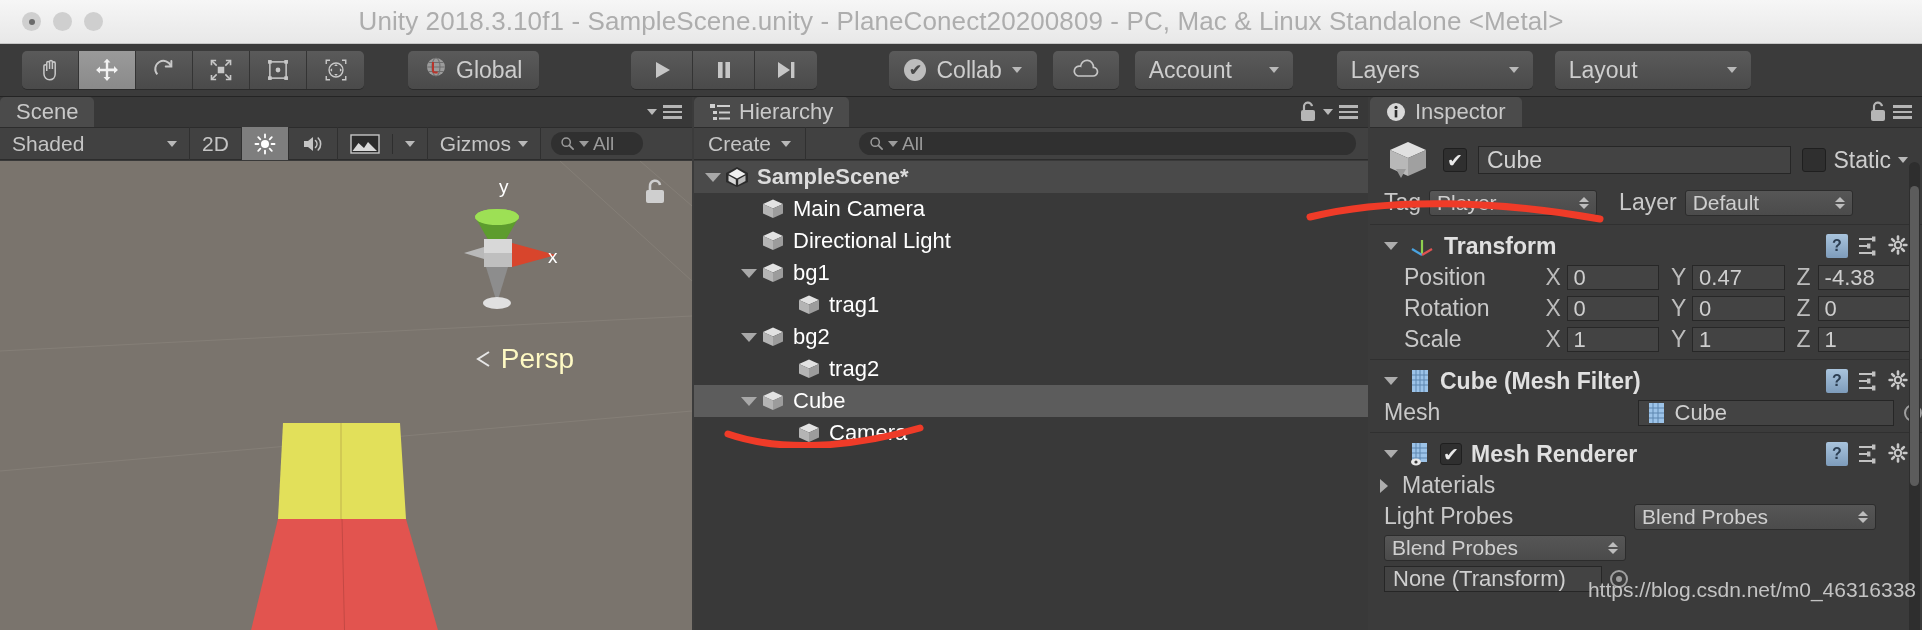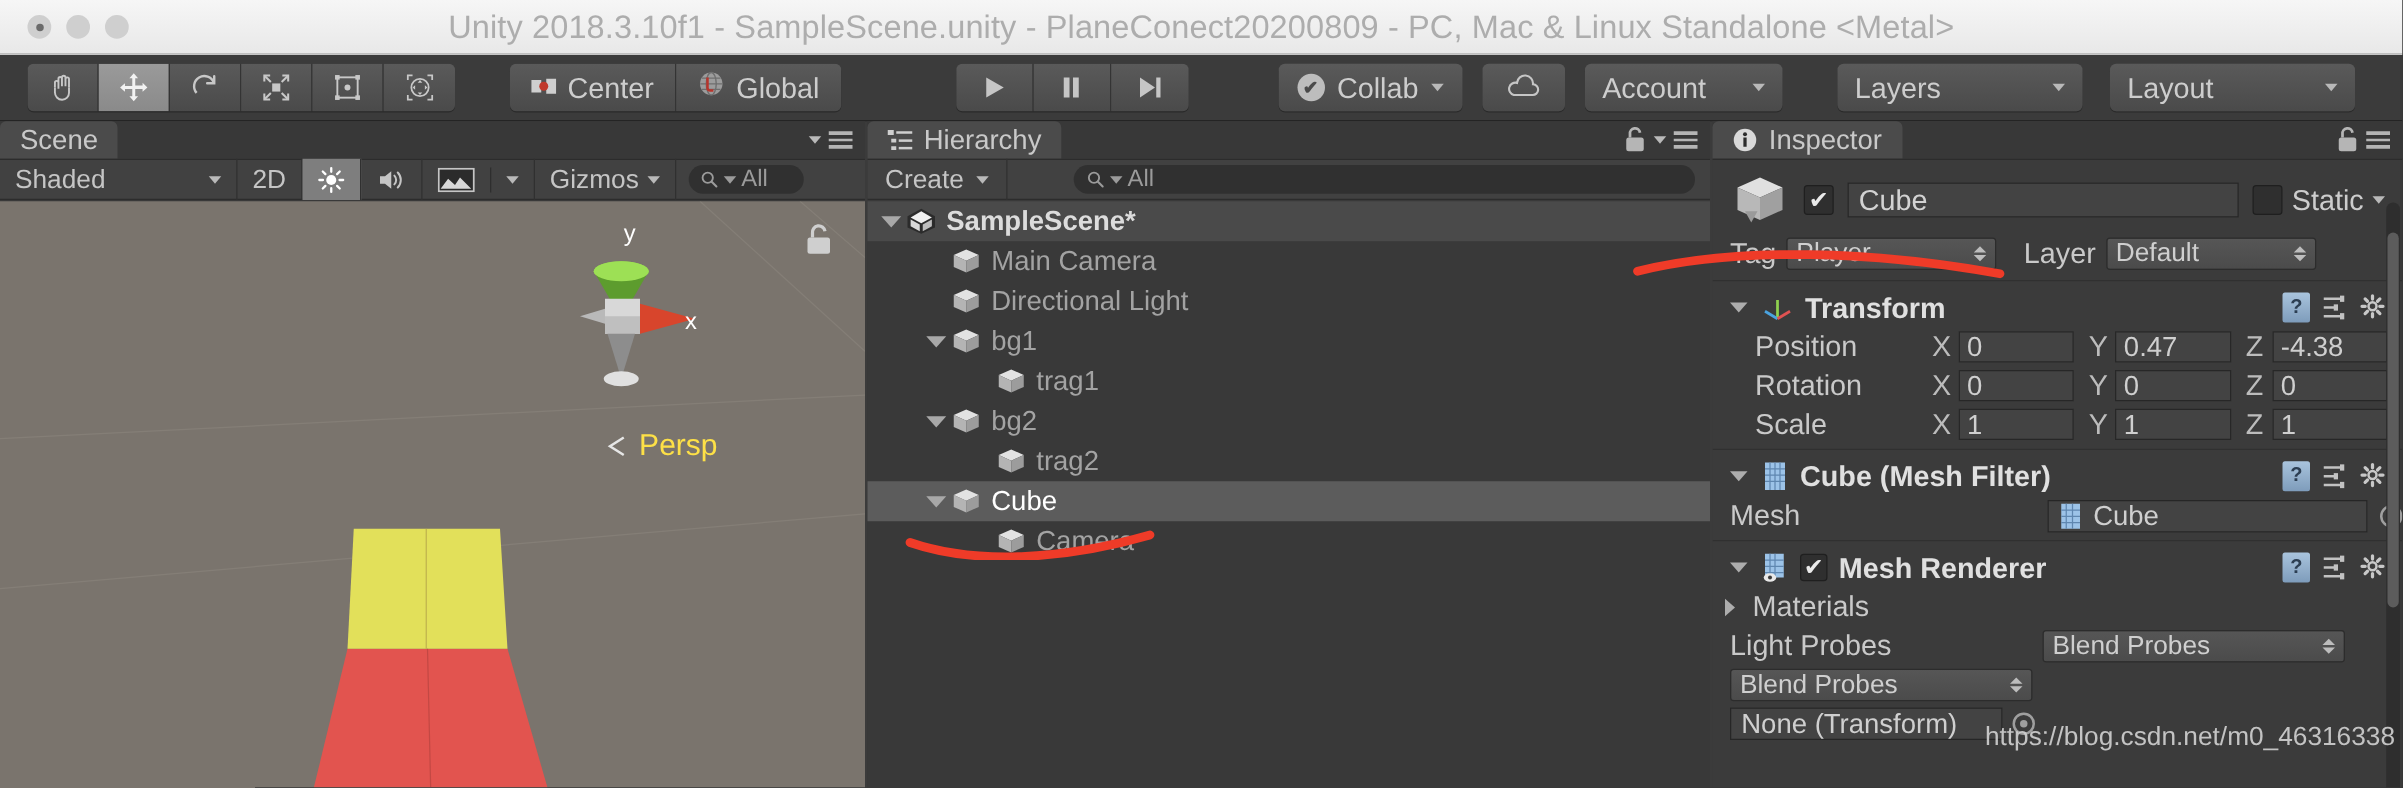--- a/index.html
+++ b/index.html
@@ -131,21 +131,21 @@
   .create-btn {
     height: 33px; padding: 0 14px; display: flex; align-items: center; gap: 10px;
     color: #c5c5c5; font-size: 21px; border-right: 1px solid #303030; cursor: pointer;
   }
   .hier-search {
     margin-left: 9px; height: 23px; flex: 1; margin-right: 12px; border-radius: 12px; background: #303030;
     display: flex; align-items: center; gap: 4px; padding: 0 10px; color: #9b9b9b; font-size: 19px; cursor: text;
   }
   .hier-list { position: absolute; left: 0; top: 64px; width: 100%; height: 469px; background: #393939; }
   .hrow {
-    height: 32px; display: flex; align-items: center; color: #a3a3a3; font-size: 22px;
+    height: 32px; display: flex; align-items: center; color: #ffffff; font-size: 22px;
     padding-left: 8px; cursor: pointer; white-space: nowrap;
   }
   .hrow.root { background: #4a4a4a; font-weight: bold; color: #dcdcdc; }
   .hrow.sel { background: #5c5c5c; color: #fff; }
   .tri { width: 22px; display: flex; align-items: center; justify-content: center; flex: none; }
   .tri i { width: 0; height: 0; border-left: 8px solid transparent; border-right: 8px solid transparent;
            border-top: 9px solid #a8a8a8; display: block; }
   .cubeicon { width: 26px; height: 22px; margin-right: 7px; flex: none; }
 
   
@@ -214,21 +214,21 @@
   .vthumb { position: absolute; left: 1px; top: 24px; width: 9px; height: 300px; background: #5c5c5c; border-radius: 5px; }
 
   
   .watermark { position: absolute; right: 6px; bottom: 28px; color: #cfcfcf; font-size: 21px; opacity: .92; }
 
   
   .annot { position: absolute; pointer-events: none; }
 
   
   .gizmo { position: absolute; right: 128px; top: 16px; width: 120px; height: 140px; }
-  .persp { position: absolute; right: 118px; top: 182px; color: #fde047; font-size: 24px; display: flex; align-items: center; gap: 8px; }
+  .persp { position: absolute; right: 118px; top: 182px; color: #fef9c3; font-size: 28px; display: flex; align-items: center; gap: 8px; }
   .lock { position: absolute; right: 26px; top: 18px; width: 22px; height: 26px; }
 </style>
 </head>
 <body>
 
 <div class="app">
 
   <div class="titlebar">
     <div class="traffic">
       <div class="light active"></div>
@@ -278,30 +278,20 @@
       <div class="tbtn">
         <svg width="26" height="26" viewBox="0 0 24 24" fill="none" stroke="#c8c8c8" stroke-width="1.3">
           <circle cx="12" cy="12" r="6.4"></circle>
           <path d="M12 6.5l1.7 1.9h-3.4zM12 17.5l-1.7-1.9h3.4zM6.5 12l1.9-1.7v3.4zM17.5 12l-1.9 1.7v-3.4z" fill="#c8c8c8" stroke="none"></path>
           <path d="M3 6.5V3h3.5M21 6.5V3h-3.5M3 17.5V21h3.5M21 17.5V21h-3.5"></path>
         </svg>
       </div>
     </div>
 
     <div class="pivotgroup">
-      <div class="pbtn">
-        <span>
-          <svg width="20" height="18" viewBox="0 0 20 18">
-            <rect x="0" y="4" width="8" height="10" fill="#cfcfcf"></rect>
-            <rect x="12" y="3" width="8" height="12" fill="#cfcfcf"></rect>
-            <circle cx="10" cy="9" r="3.6" fill="#c0392b"></circle>
-          </svg>
-        </span>
-        <span>Center</span>
-      </div>
       <div class="pbtn">
         <span>
           <svg width="22" height="22" viewBox="0 0 22 22">
             <circle cx="11" cy="11" r="9" fill="#9c9c9c"></circle>
             <ellipse cx="11" cy="11" rx="4" ry="9" fill="none" stroke="#6e6e6e" stroke-width="1.1"></ellipse>
             <path d="M2.2 11h17.6M3.6 6.5h14.8M3.6 15.5h14.8" stroke="#6e6e6e" stroke-width="1"></path>
             <path d="M8 6v8.4c0 1.2 1 2 2.3 2h2.4" fill="none" stroke="#b8352c" stroke-width="2"></path>
           </svg>
         </span>
         <span>Global</span>

